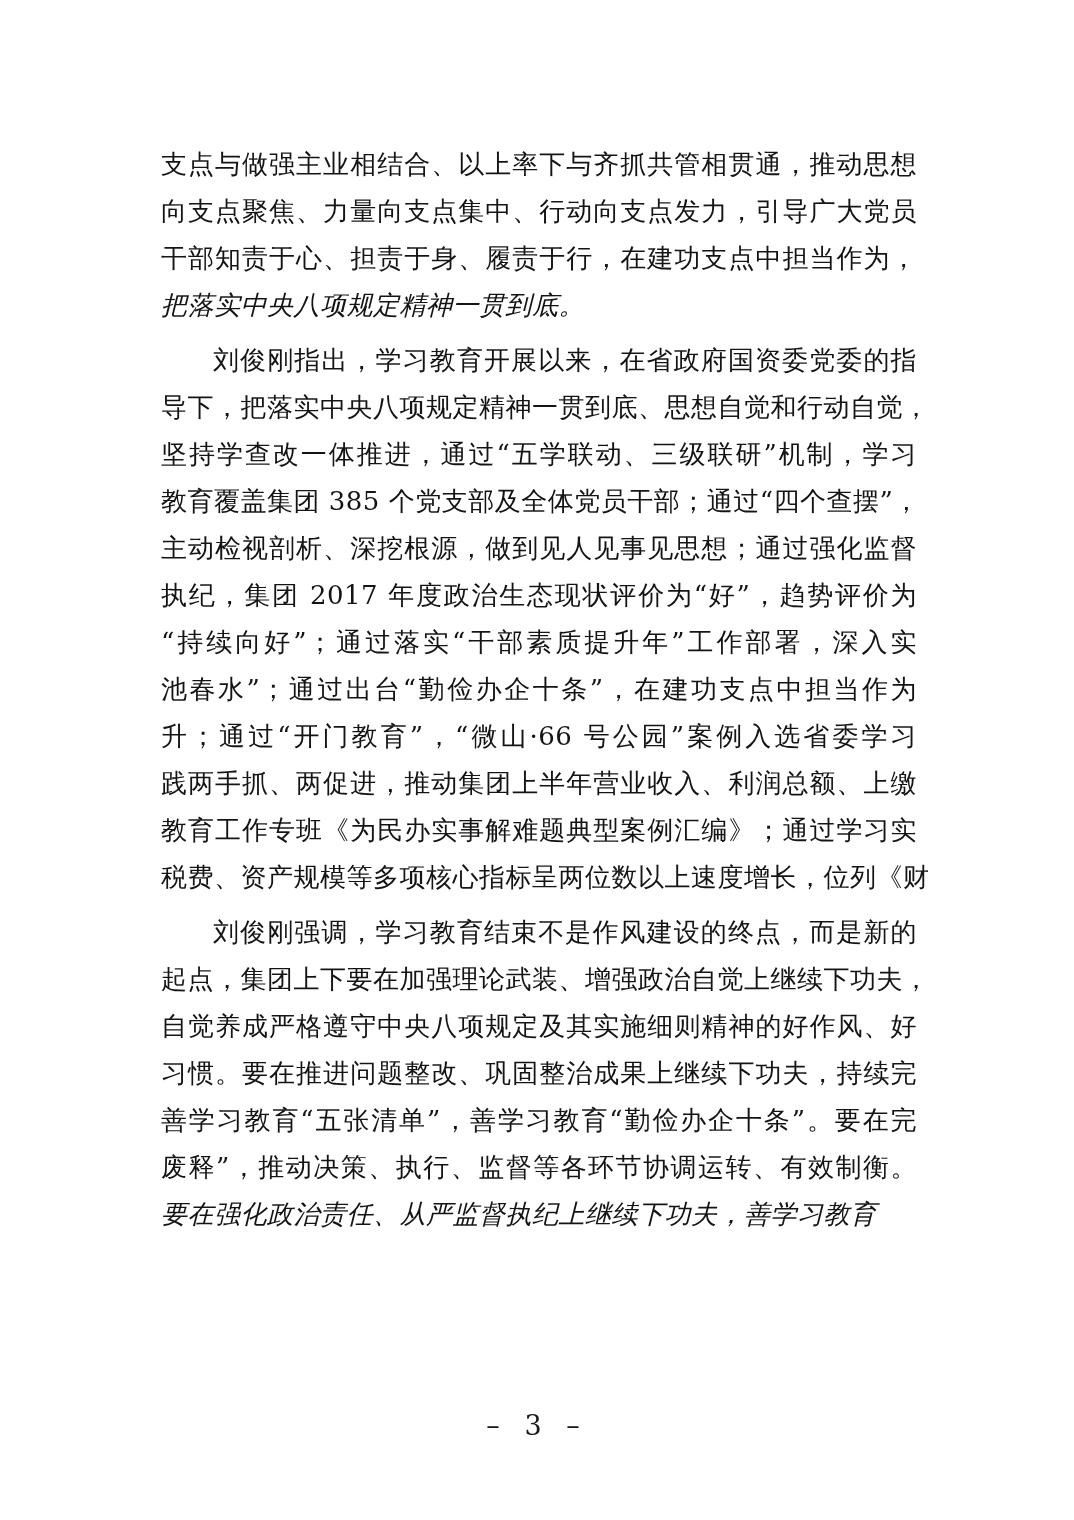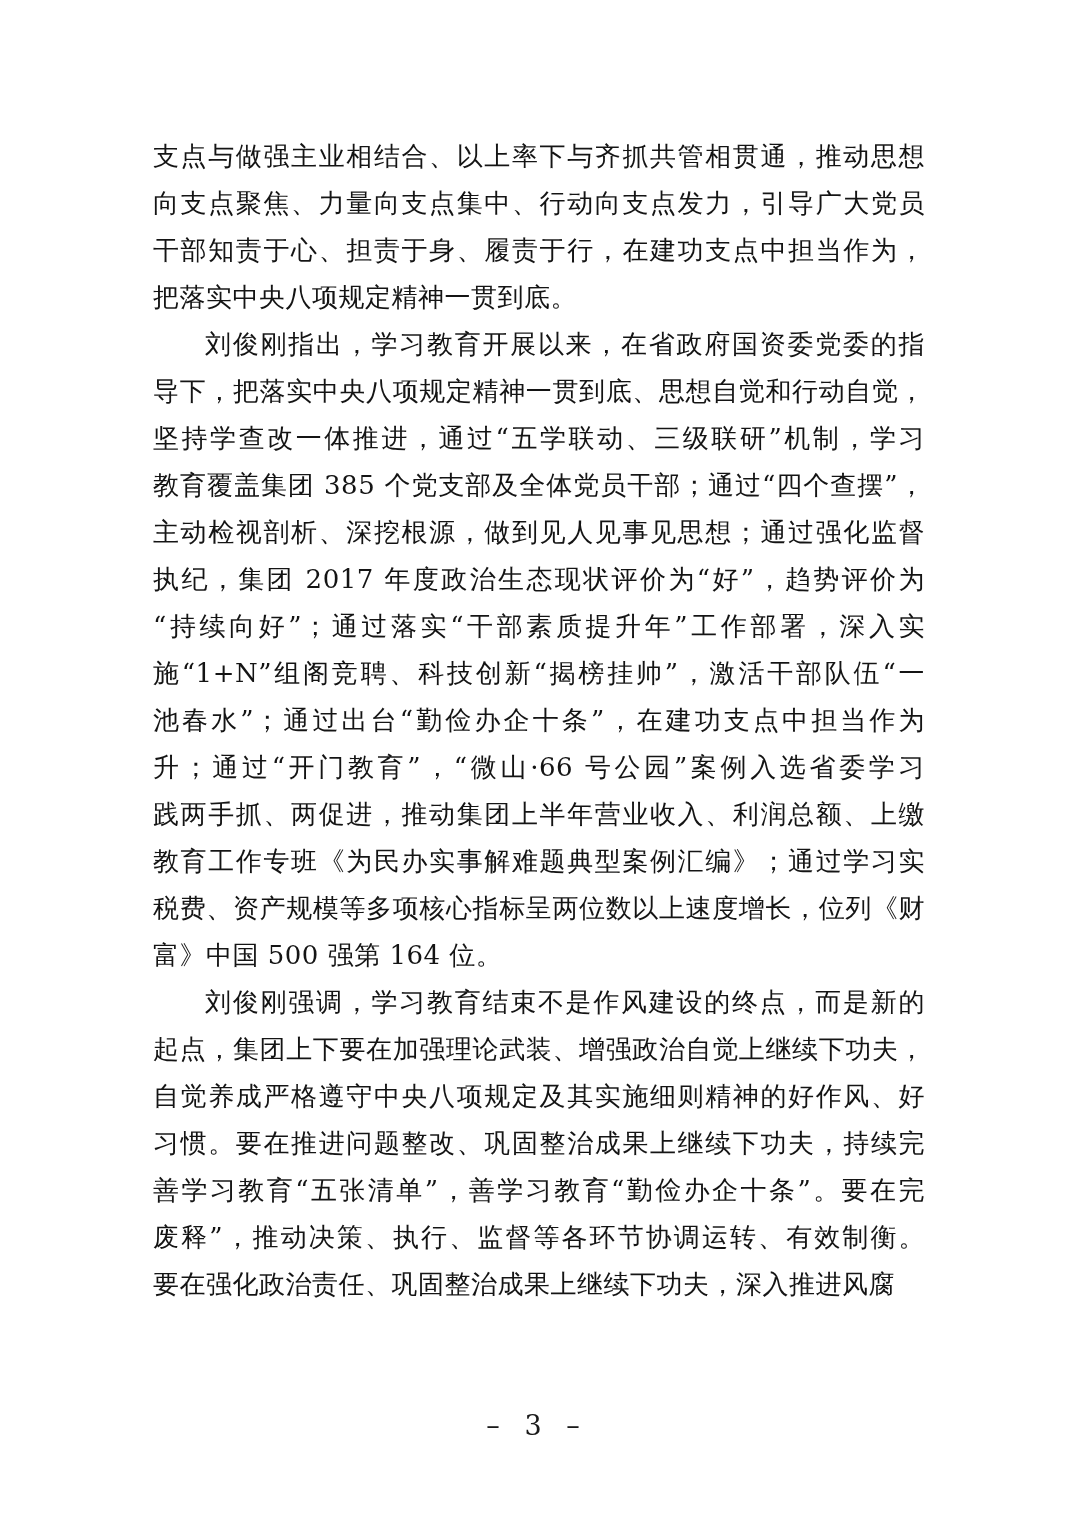--- a/index.html
+++ b/index.html
@@ -23,32 +23,33 @@
   .doc-body {
     position: absolute;
     left: 153px;
     top: 133px;
     width: 772px;
     font-size: 26px;
     line-height: 47px;
     letter-spacing: 0.5px;
   }
   .paragraph {
-    margin: 0;
+    margin: 8px;
     padding: 0;
   }
   .line {
     text-align: justify;
     text-align-last: justify;
     text-justify: inter-character;
     white-space: nowrap;
     height: 47px;
   }
   .line.end {
     text-align-last: left;
+    font-style: italic;
   }
   .line.indent {
     text-indent: 2em;
   }
   .footer {
     position: absolute;
     top: 1408px;
     left: 0;
     width: 100%;
     text-align: center;
@@ -72,34 +73,32 @@
         <div class="line end">把落实中央八项规定精神一贯到底。</div>
       </div>
       <div class="paragraph">
         <div class="line indent">刘俊刚指出，学习教育开展以来，在省政府国资委党委的指</div>
         <div class="line">导下，把落实中央八项规定精神一贯到底、思想自觉和行动自觉，</div>
         <div class="line">坚持学查改一体推进，通过“五学联动、三级联研”机制，学习</div>
         <div class="line">教育覆盖集团 385 个党支部及全体党员干部；通过“四个查摆”，</div>
         <div class="line">主动检视剖析、深挖根源，做到见人见事见思想；通过强化监督</div>
         <div class="line">执纪，集团 2017 年度政治生态现状评价为“好”，趋势评价为</div>
         <div class="line">“持续向好”；通过落实“干部素质提升年”工作部署，深入实</div>
-        <div class="line">施“1+N”组阁竞聘、科技创新“揭榜挂帅”，激活干部队伍“一</div>
         <div class="line">池春水”；通过出台“勤俭办企十条”，在建功支点中担当作为</div>
         <div class="line">升；通过“开门教育”，“微山·66 号公园”案例入选省委学习</div>
         <div class="line">践两手抓、两促进，推动集团上半年营业收入、利润总额、上缴</div>
         <div class="line">教育工作专班《为民办实事解难题典型案例汇编》；通过学习实</div>
         <div class="line">税费、资产规模等多项核心指标呈两位数以上速度增长，位列《财</div>
-        <div class="line end">富》中国 500 强第 164 位。</div>
       </div>
       <div class="paragraph">
         <div class="line indent">刘俊刚强调，学习教育结束不是作风建设的终点，而是新的</div>
         <div class="line">起点，集团上下要在加强理论武装、增强政治自觉上继续下功夫，</div>
         <div class="line">自觉养成严格遵守中央八项规定及其实施细则精神的好作风、好</div>
         <div class="line">习惯。要在推进问题整改、巩固整治成果上继续下功夫，持续完</div>
         <div class="line">善学习教育“五张清单”，善学习教育“勤俭办企十条”。要在完</div>
         <div class="line">废释”，推动决策、执行、监督等各环节协调运转、有效制衡。</div>
-        <div class="line end">要在强化政治责任、巩固整治成果上继续下功夫，深入推进风腐</div>
+        <div class="line end">要在强化政治责任、从严监督执纪上继续下功夫，善学习教育</div>
       </div>
     </div>
   <div class="footer">
     <span class="page-num">– 3 –</span>
   </div>
 </div>
 
 </body></html>

